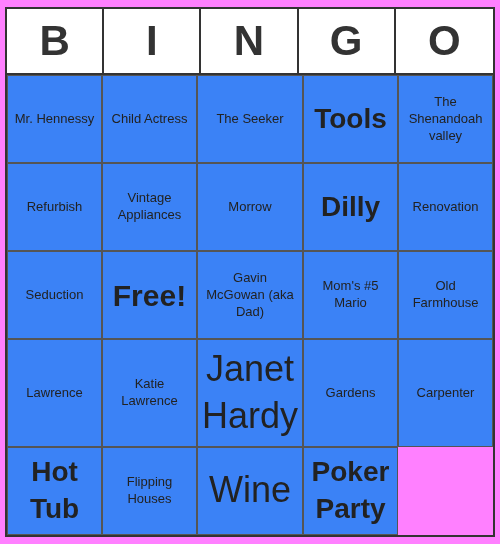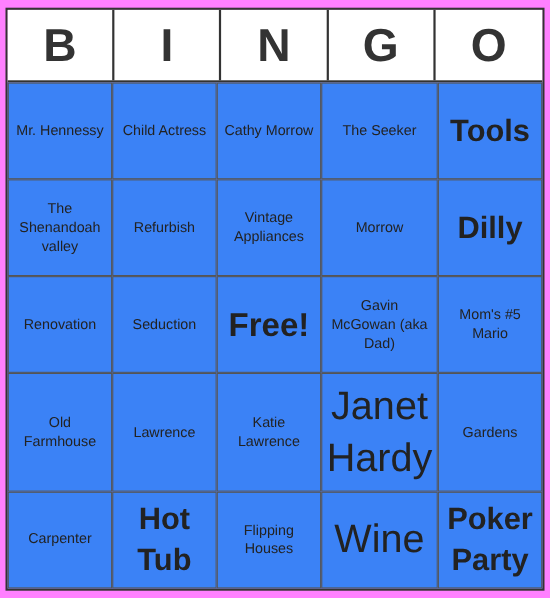--- a/index.html
+++ b/index.html
@@ -78,23 +78,20 @@
       <div class="bingo-letter">O</div>
     </div>
   <div class="bingo-grid">
   <div class="bingo-cell">
         <span class="cell-text">Mr. Hennessy</span>
       </div>
       <div class="bingo-cell">
         <span class="cell-text">Child Actress</span>
       </div>
       <div class="bingo-cell">
-        <span class="cell-text">Cathy Morrow</span>
-      </div>
-      <div class="bingo-cell">
         <span class="cell-text">The Seeker</span>
       </div>
       <div class="bingo-cell large-text">
         <span class="cell-text">Tools</span>
       </div>
       <div class="bingo-cell">
         <span class="cell-text">The Shenandoah valley</span>
       </div>
       <div class="bingo-cell">
         <span class="cell-text">Refurbish</span>

